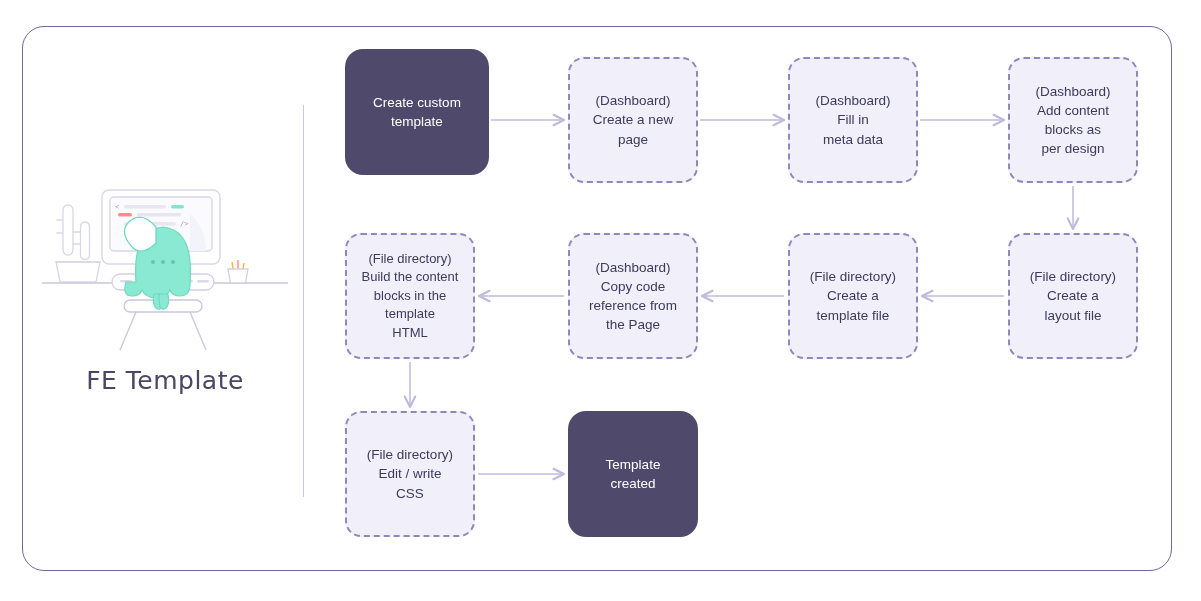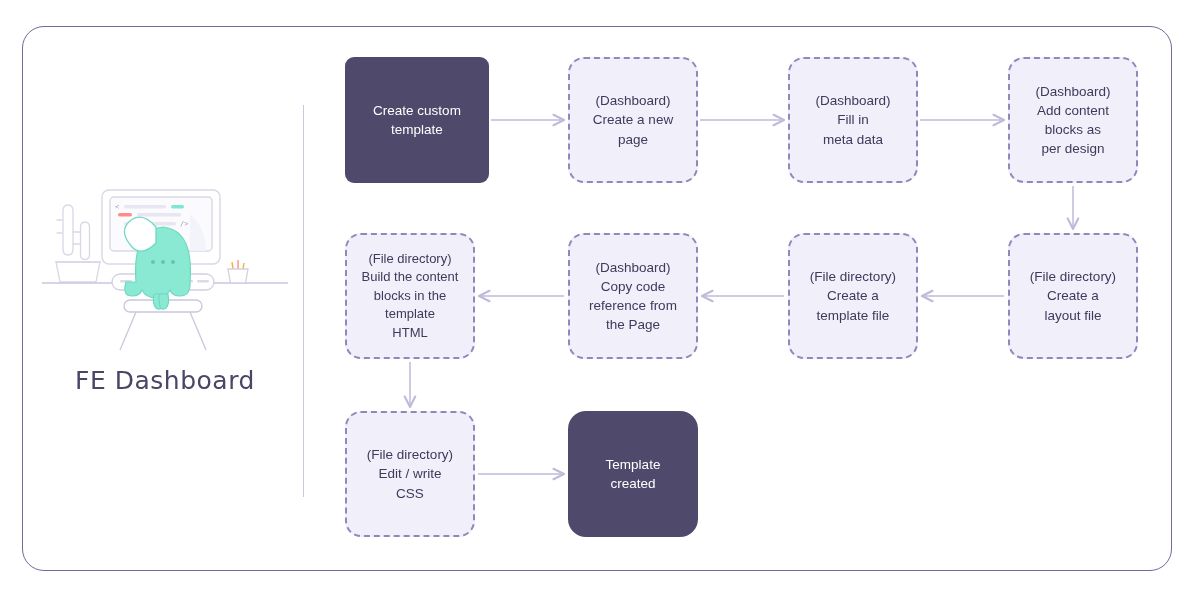--- a/index.html
+++ b/index.html
@@ -178,21 +178,21 @@
           <g fill="#5ec9b0">
             <circle cx="113" cy="92" r="2"></circle>
             <circle cx="123" cy="92" r="2"></circle>
             <circle cx="133" cy="92" r="2"></circle>
           </g>
           <path d="M114 124 q-2 10 2 14 q4 3 6 -1 q2 -13 0 -13 z" fill="#8ae9d2" stroke="#6fd9c0" stroke-width="1.1"></path>
           <path d="M128 124 q2 10 -2 14 q-4 3 -6 -1 q-2 -13 0 -13 z" fill="#8ae9d2" stroke="#6fd9c0" stroke-width="1.1"></path>
         </g>
       </svg>
     </div>
-    <div class="persona-label">FE Dashboard</div>
+    <div class="persona-label">FE Template</div>
   </div>
 
   <div class="conn" style="left:0; top:0;">
     <svg width="1201" height="601">
       <defs>
         <marker id="ah-r" markerWidth="9" markerHeight="9" refX="8" refY="4.5" orient="auto">
           <path d="M1,1 L8,4.5 L1,8" fill="none" stroke="#bfbada" stroke-width="1.4" stroke-linecap="round" stroke-linejoin="round"></path>
         </marker>
       </defs>
       <g stroke="#bfbada" stroke-width="1.5" fill="none" marker-end="url(#ah-r)">
@@ -202,21 +202,21 @@
         <line x1="1073" y1="186" x2="1073" y2="229"></line>
         <line x1="1004" y1="296" x2="922" y2="296"></line>
         <line x1="784" y1="296" x2="702" y2="296"></line>
         <line x1="564" y1="296" x2="479" y2="296"></line>
         <line x1="410" y1="362" x2="410" y2="407"></line>
         <line x1="478" y1="474" x2="564" y2="474"></line>
       </g>
     </svg>
   </div>
 
-  <div class="node node-solid" style="left:345px; top:57px; width:144px; height:126px;border-radius:9px;">
+  <div class="node node-solid" style="left:345px; top:49px; width:144px; height:126px;">
     <span class="node-text">Create custom
 template</span>
   </div>
 
   <div class="node node-dashed" style="left:568px; top:57px; width:130px; height:126px;">
     <span class="node-text">(Dashboard)
 Create a new
 page</span>
   </div>
 

